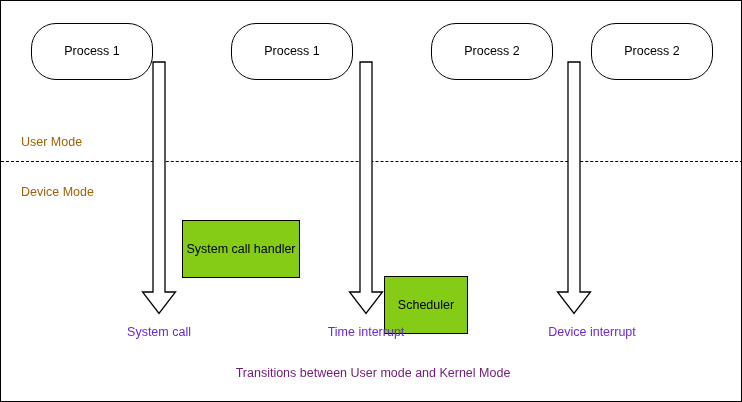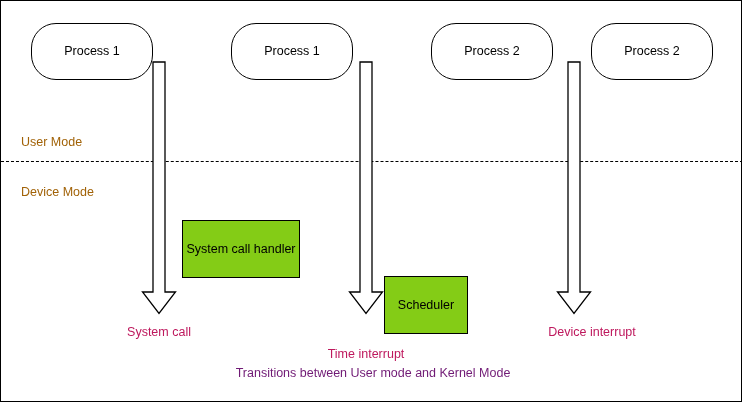--- a/index.html
+++ b/index.html
@@ -70,21 +70,21 @@
   .arrow path {
     fill: #ffffff;
     stroke: #000000;
     stroke-width: 1.3;
     stroke-linejoin: miter;
   }
   
   .arrow-caption {
     position: absolute;
     font-size: 12.5px;
-    color: #be185d;
+    color: #6d28d9;
     white-space: nowrap;
     line-height: 1;
     text-align: center;
     transform: translateX(-50%);
   }
   
   #figure-caption {
     position: absolute;
     font-size: 12.5px;
     color: #701a75;
@@ -131,18 +131,18 @@
 
   <svg class="arrow" style="left:348px; top:61px;" width="34" height="252" viewBox="0 0 34 252">
     <path d="M 11 0 L 23 0 L 23 230 L 33.5 230 L 17 251.5 L 0.5 230 L 11 230 Z"></path>
   </svg>
 
   <svg class="arrow" style="left:556px; top:61px;" width="34" height="252" viewBox="0 0 34 252">
     <path d="M 11 0 L 23 0 L 23 230 L 33.5 230 L 17 251.5 L 0.5 230 L 11 230 Z"></path>
   </svg>
 
   <div class="arrow-caption" style="left:158px; top:325px;">System call</div>
-  <div class="arrow-caption" style="left:365px; top:325px;margin-top:22px;">Time interrupt</div>
+  <div class="arrow-caption" style="left:365px; top:325px;">Time interrupt</div>
   <div class="arrow-caption" style="left:591px; top:325px;">Device interrupt</div>
 
   <div id="figure-caption" style="left:372px; top:366px;">Transitions between User mode and Kernel Mode</div>
 
 </div>
 
 </body></html>

